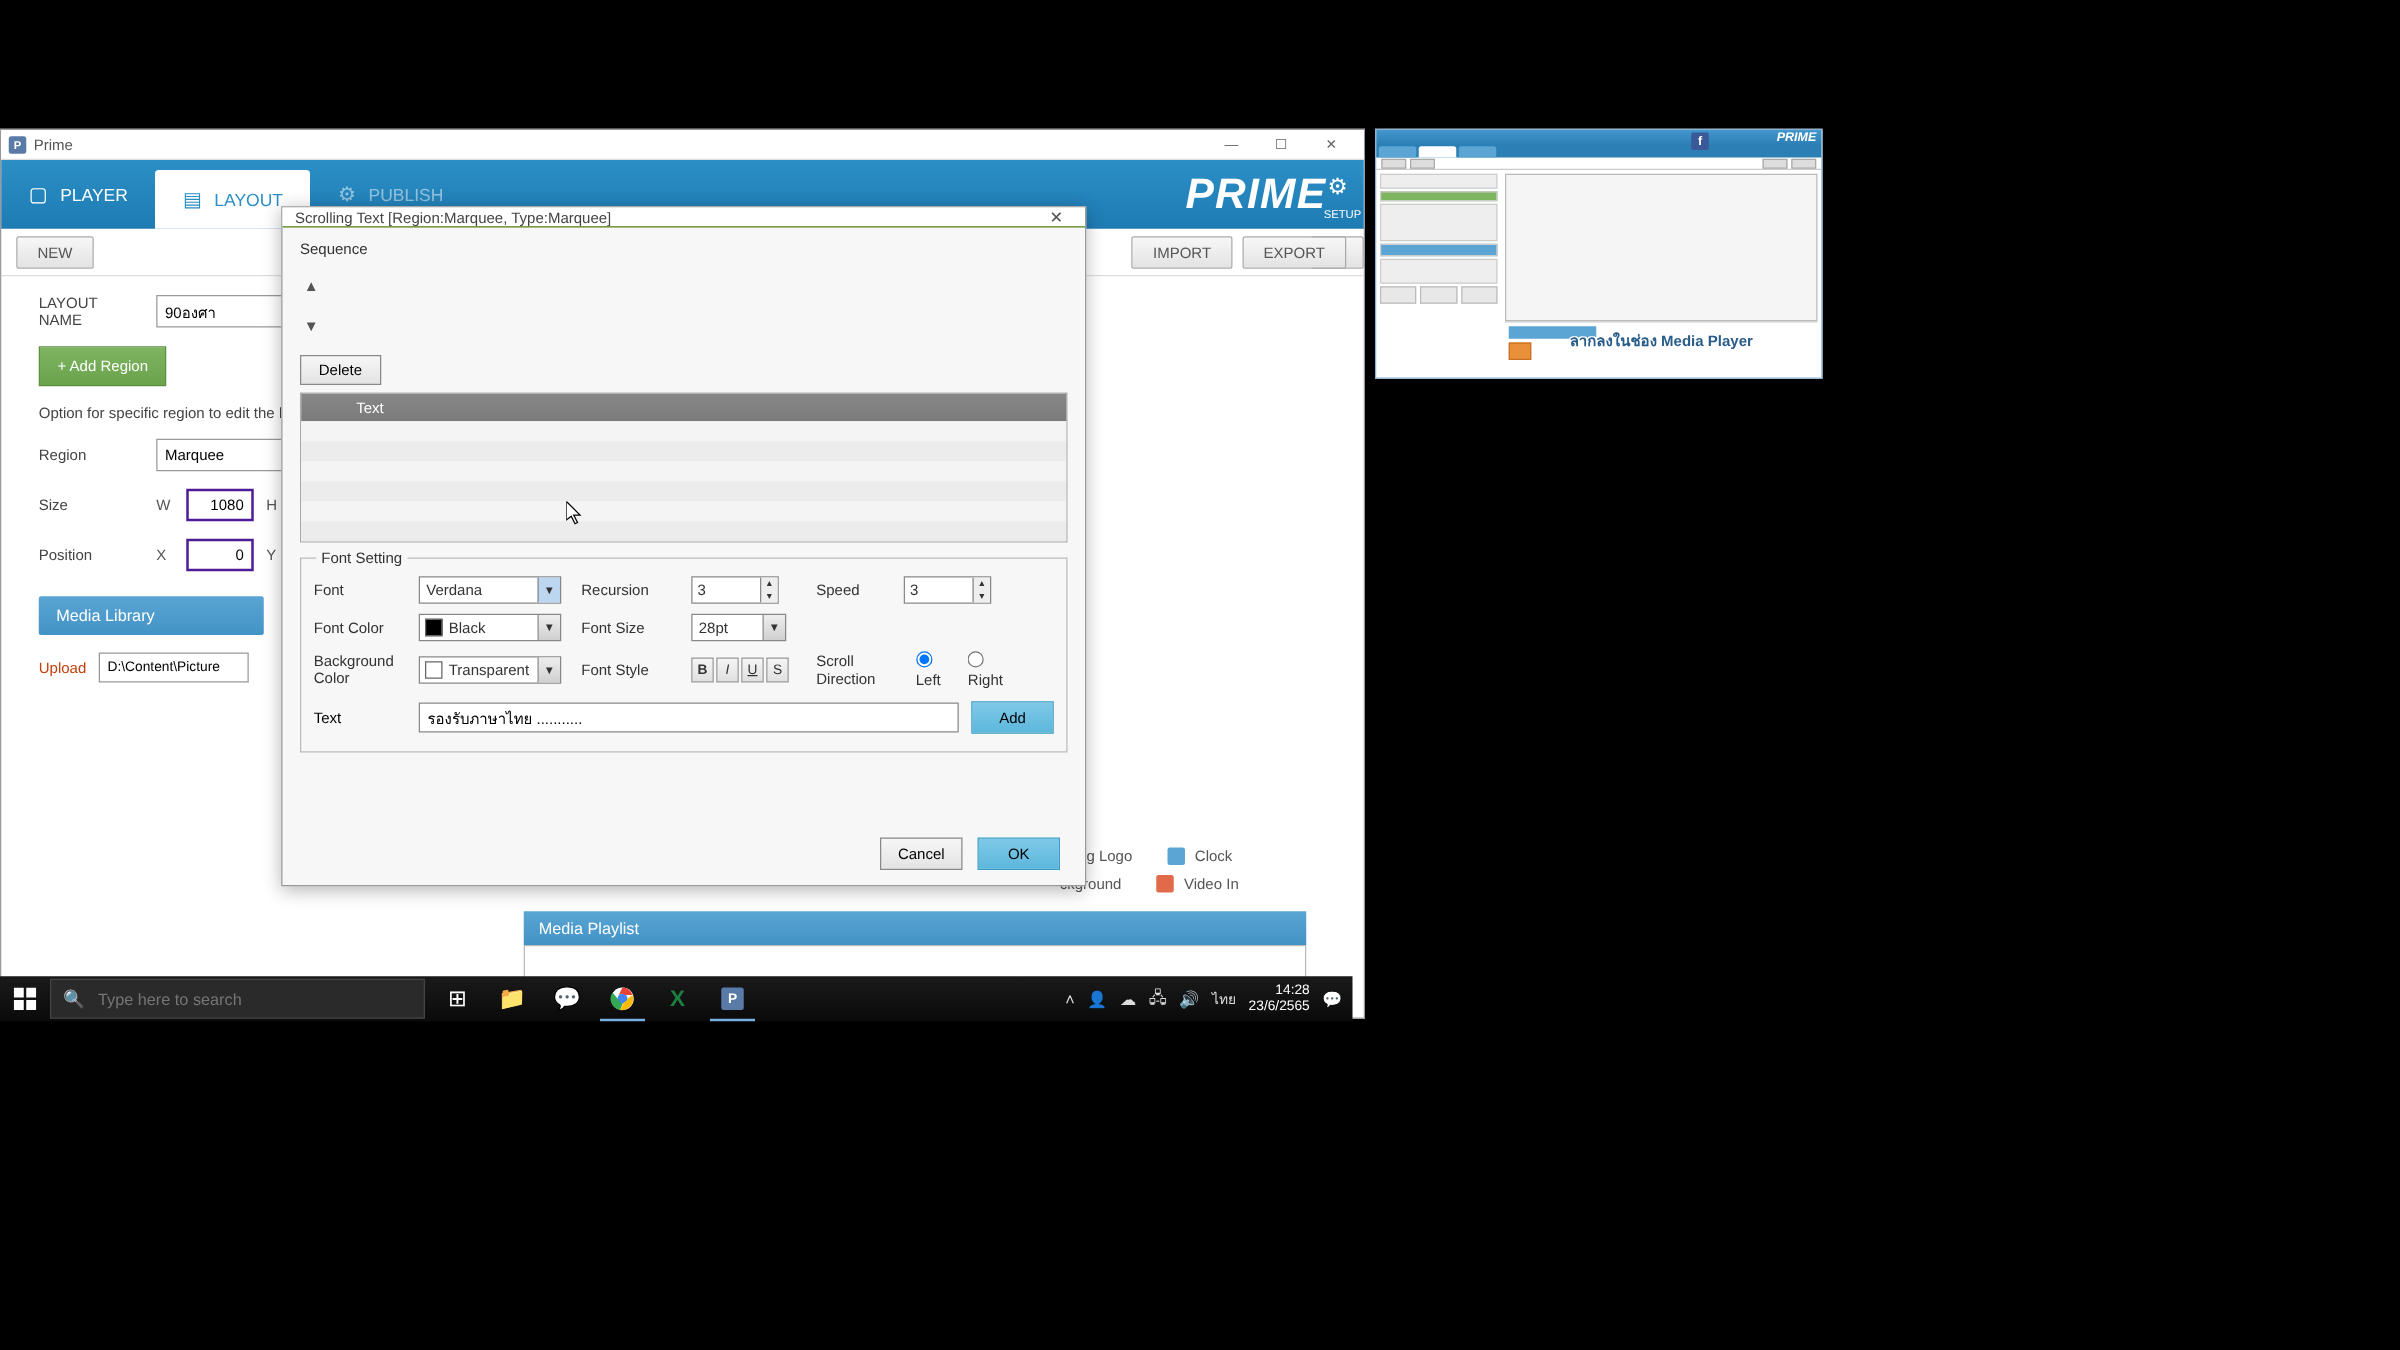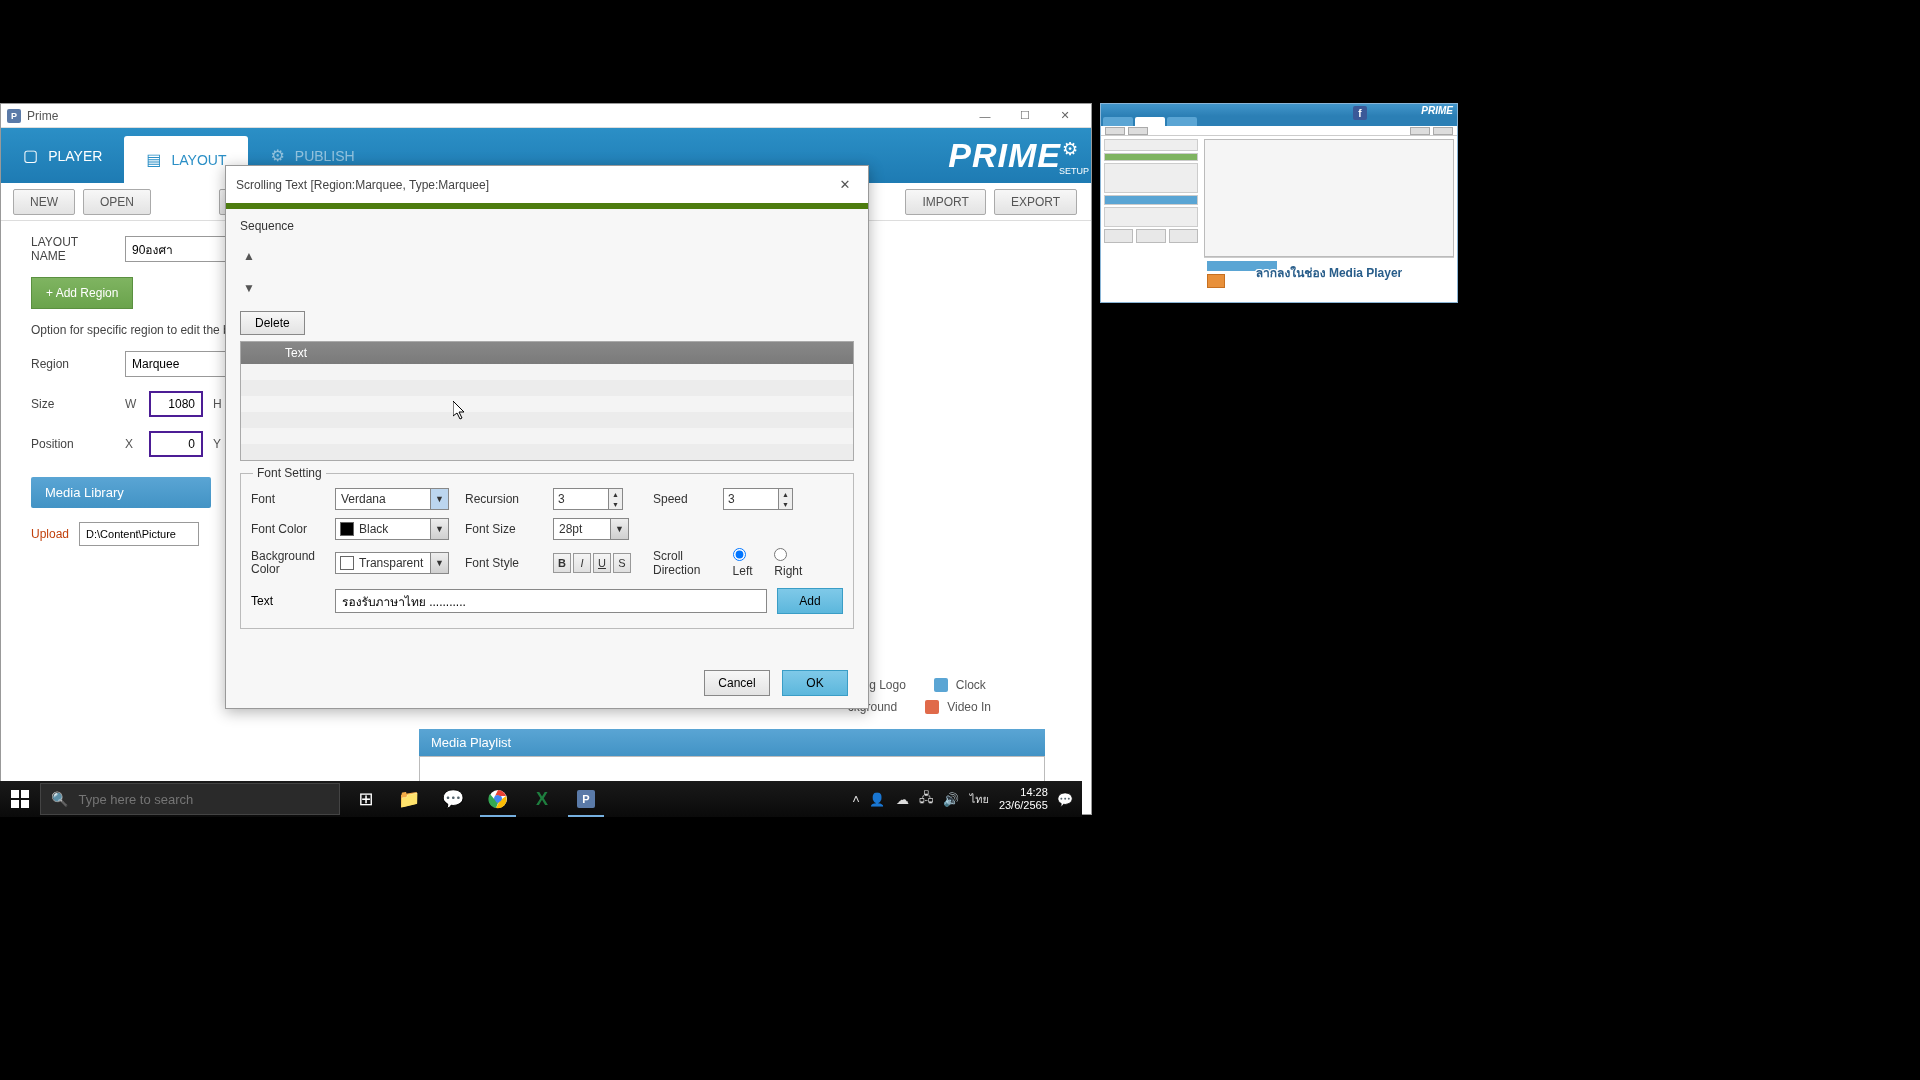--- a/index.html
+++ b/index.html
@@ -13,21 +13,21 @@
 .titlebar .win-btn { width: 40px; height: 22px; display: flex; align-items: center; justify-content: center; font-size: 11px; color: #666; cursor: pointer; }
 
 .header-bar { height: 55px; background: linear-gradient(#2b8fc6, #1e7bb3); display: flex; align-items: center; position: relative; }
 .header-tab { height: 47px; padding: 0 22px; display: flex; align-items: center; color: #fff; font-size: 14px; gap: 10px; cursor: pointer; }
 .header-tab.active { background: #fff; color: #2b8fc6; border-top-left-radius: 3px; border-top-right-radius: 3px; margin-top: 8px; }
 .header-tab .tab-icon { font-size: 16px; }
 .brand { position: absolute; right: 30px; top: 8px; color: #fff; font-size: 34px; font-weight: 900; font-style: italic; letter-spacing: 1px; }
 .setup-gear { position: absolute; right: 8px; top: 8px; width: 26px; height: 26px; color: #fff; font-size: 18px; display: flex; align-items: center; justify-content: center; cursor: pointer; }
 .setup-label { position: absolute; right: 2px; top: 38px; color: #fff; font-size: 9px; }
 
-.toolbar-row { height: 38px; display: flex; align-items: center; padding-left: 12px; gap: 8px; border-bottom: 1px solid #ddd; }
+.toolbar-row { height: 38px; display: flex; align-items: center; padding-left: 12px; gap: 8px; border-bottom: 1px solid #ddd; justify-content: space-between; }
 .btn { height: 26px; padding: 0 16px; background: linear-gradient(#f7f7f7,#e3e3e3); border: 1px solid #aaa; border-radius: 2px; font-size: 12px; color: #555; cursor: pointer; display: flex; align-items: center; }
 .toolbar-right { position: absolute; right: 14px; display: flex; gap: 8px; }
 
 .content-area { padding: 14px 0 0 30px; display: flex; gap: 20px; }
 .left-panel { width: 340px; }
 .form-row { display: flex; align-items: center; margin-bottom: 14px; gap: 10px; }
 .form-row label { font-size: 12px; color: #444; width: 84px; }
 .text-input { border: 1px solid #999; height: 26px; padding: 2px 6px; font-size: 12px; }
 .add-region-btn { background: linear-gradient(#7fb461,#6aa34c); color: #fff; border: 1px solid #5a9040; padding: 8px 14px; font-size: 12px; border-radius: 0; cursor: pointer; margin-bottom: 14px; }
 .hint-text { font-size: 12px; color: #444; margin-bottom: 14px; }
@@ -43,21 +43,21 @@
 .legend-area { position: absolute; right: 100px; bottom: 100px; display: flex; flex-direction: column; gap: 8px; }
 .legend-item { display: flex; align-items: center; gap: 8px; font-size: 12px; color: #555; }
 .legend-swatch { width: 14px; height: 14px; border-radius: 2px; }
 
 .media-playlist { position: absolute; left: 418px; bottom: 12px; right: 46px; }
 .media-playlist-header { background: linear-gradient(#5aa5d4,#4293c5); color: #fff; padding: 6px 12px; font-size: 13px; }
 .media-playlist-body { background: #fff; border: 1px solid #bbb; height: 46px; }
 
 
 .dialog { position: absolute; left: 225px; top: 165px; width: 644px; height: 544px; background: #f7f7f7; border: 1px solid #999; box-shadow: 0 3px 14px rgba(0,0,0,.3); }
-.dialog-title { height: 43px; background: #fff; display: flex; align-items: center; padding: 0 10px; font-size: 12px; color: #444; border-bottom: 6px solid #4d7c0f; }
+.dialog-title { height: 16px; background: #fff; display: flex; align-items: center; padding: 0 10px; font-size: 12px; color: #444; border-bottom: 1px solid #4d7c0f; }
 .dialog-close { margin-left: auto; width: 26px; height: 22px; display: flex; align-items: center; justify-content: center; font-size: 13px; cursor: pointer; color: #555; }
 .dialog-body { padding: 10px 14px; }
 .seq-row { display: flex; align-items: flex-start; gap: 14px; margin-bottom: 6px; flex-direction: column; }
 .seq-row .label { font-size: 12px; color: #333; }
 .arrow-btn { width: 18px; height: 18px; display: flex; align-items: center; justify-content: center; font-size: 12px; color: #555; cursor: pointer; }
 .delete-btn { height: 24px; padding: 0 14px; background: linear-gradient(#f7f7f7,#e3e3e3); border: 1px solid #888; font-size: 12px; cursor: pointer; }
 
 .seq-table { border: 1px solid #aaa; background: #fff; }
 .seq-table-header { display: flex; background: linear-gradient(#888,#7a7a7a); color: #fff; font-size: 12px; height: 22px; align-items: center; }
 .seq-th0 { width: 36px; border-right: 1px solid #999; }

